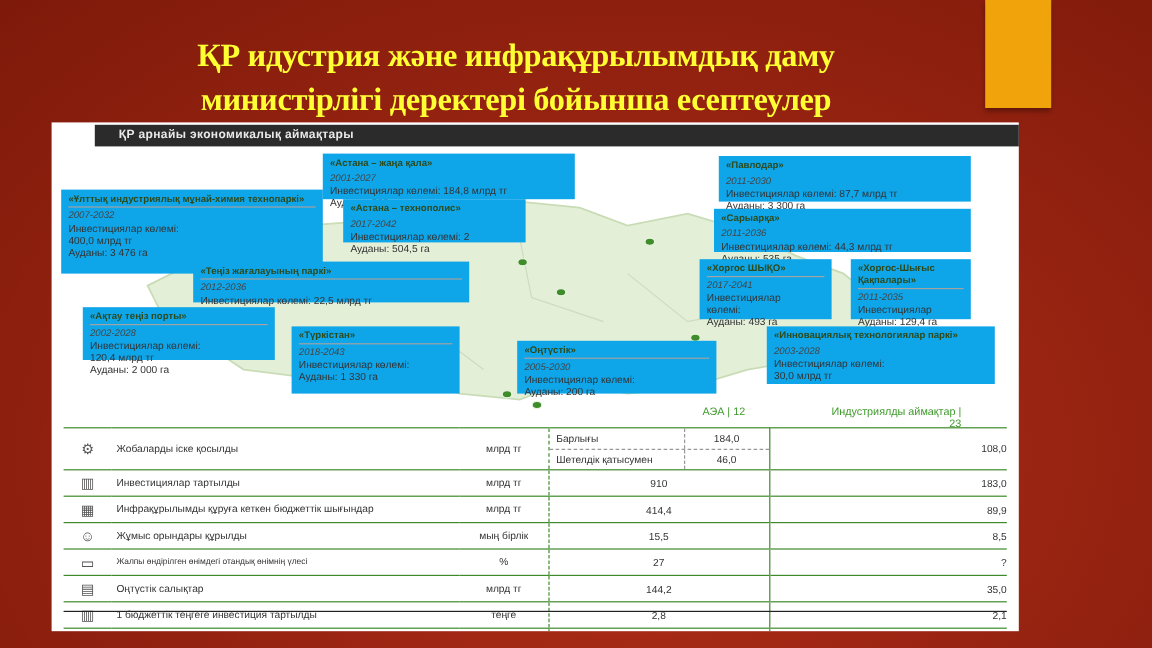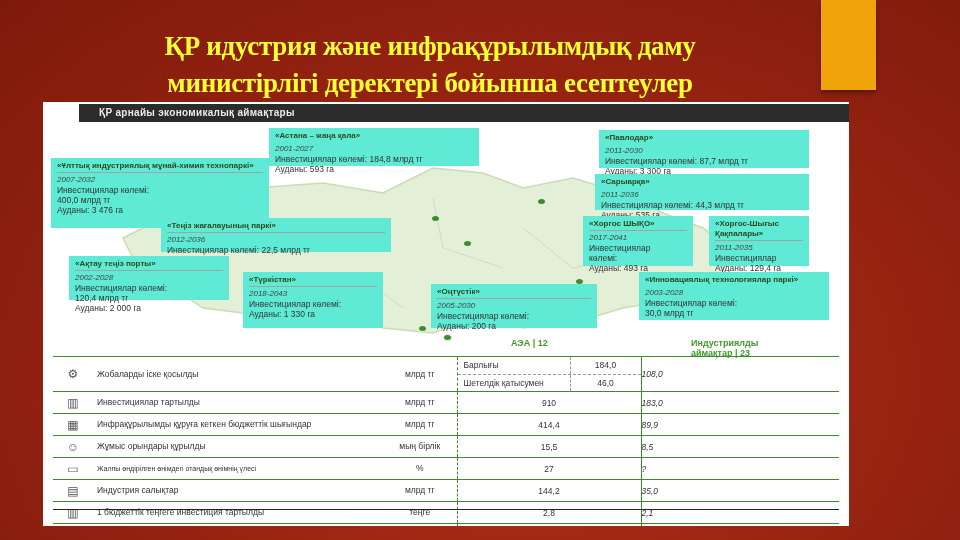--- a/index.html
+++ b/index.html
@@ -28,44 +28,44 @@
     background: #2b2b2b; color: #eaeaea; font-size: 10px; font-weight: bold;
     padding: 3px 0 0 20px; letter-spacing: 0.3px; margin-left: 36px;
   }
   .map-area {
     position: absolute; left: 0; top: 20px; width: 806px; height: 218px;
   }
   .map-shape {
     position: absolute; left: 60px; top: 36px; width: 640px; height: 180px;
   }
   .card {
-    position: absolute; background: #5eead4; color: #333;
+    position: absolute; background: #0ea5e9; color: #333;
     font-size: 8px; line-height: 10px; padding: 3px 6px;
   }
   .card .c-title { font-weight: bold; font-size: 8px; color: #2d4a1a; border-bottom: 1px solid #a3a3a3; padding-bottom: 1px; margin-bottom: 2px; }
   .card .c-years { font-size: 8px; color: #444; font-style: italic; }
   .card .c-line { font-size: 8.5px; color: #333; }
   .pin {
     position: absolute; width: 9px; height: 7px; border-radius: 50%;
     background: #3f8c2a; border: 1.5px solid #e8f3df;
   }
   .legend-head {
-    position: absolute; font-size: 9px; color: #3e9a2a; font-weight: bold; text-align: left; line-height: 10px;
+    position: absolute; font-size: 9px; color: #3e9a2a; font-weight: normal; text-align: right; line-height: 10px;
   }
   table.metrics {
     position: absolute; left: 10px; top: 254px; width: 786px;
     border-collapse: collapse; font-size: 8.5px; color: #333;
   }
   table.metrics td { border-top: 1.5px solid #3e8a2a; height: 22px; vertical-align: middle; }
   table.metrics tr:last-child td { border-bottom: 1.5px solid #3e8a2a; }
   td.icon-cell { width: 40px; text-align: center; color: #555; font-size: 12px; }
   td.label-cell { width: 290px; padding-left: 4px; line-height: 9px; }
   td.unit-cell { width: 74px; text-align: center; border-right: 1px dashed #3e8a2a; line-height: 9px; }
   td.sez-cell { width: 184px; text-align: center; border-right: 1.5px solid #3e8a2a; }
-  td.ind-cell { text-align: left; font-style: italic; }
+  td.ind-cell { text-align: right; }
   .split { display: flex; flex-direction: column; height: 100%; }
   .split-row { display: flex; flex: 1; align-items: center; }
   .split-row + .split-row { border-top: 1px dashed #999; }
   .split-row .k { flex: 1; text-align: left; padding-left: 6px; border-right: 1px dashed #999; line-height: 8px; height: 100%; display: flex; align-items: center; }
   .split-row .v { width: 70px; text-align: center; }
   .info-footer {
     position: absolute; left: 10px; top: 407px; width: 786px; border-top: 1.5px solid #222;
     font-size: 9.5px; font-weight: bold; color: #222; padding: 19px 0 0 4px; letter-spacing: 0.2px;
   }
 </style>
@@ -107,20 +107,26 @@
       <div class="c-line">Ауданы: 3 476 га</div>
     </div>
 
     <div class="card" style="left:226px;top:6px;width:210px;height:38px">
       <div class="c-title" style="border:none">«Астана – жаңа қала»</div>
       <div class="c-years">2001-2027</div>
       <div class="c-line">Инвестициялар көлемі: 184,8 млрд тг</div>
       <div class="c-line">Ауданы: 593 га</div>
     </div>
 
+    <div class="card" style="left:243px;top:44px;width:152px;height:36px">
+      <div class="c-title" style="border:none">«Астана – технополис»</div>
+      <div class="c-years">2017-2042</div>
+      <div class="c-line">Инвестициялар көлемі: 2</div>
+      <div class="c-line">Ауданы: 504,5 га</div>
+    </div>
 
     <div class="card" style="left:556px;top:8px;width:210px;height:38px">
       <div class="c-title" style="border:none">«Павлодар»</div>
       <div class="c-years">2011-2030</div>
       <div class="c-line">Инвестициялар көлемі: 87,7 млрд тг</div>
       <div class="c-line">Ауданы: 3 300 га</div>
     </div>
 
     <div class="card" style="left:552px;top:52px;width:214px;height:36px">
       <div class="c-title" style="border:none">«Сарыарқа»</div>
@@ -227,21 +233,21 @@
     </tr>
     <tr>
       <td class="icon-cell">▭</td>
       <td class="label-cell" style="font-size:7px">Жалпы өндірілген өнімдегі отандық өнімнің үлесі</td>
       <td class="unit-cell">%</td>
       <td class="sez-cell">27</td>
       <td class="ind-cell">?</td>
     </tr>
     <tr>
       <td class="icon-cell">▤</td>
-      <td class="label-cell">Индустрия салықтар</td>
+      <td class="label-cell">Оңтүстік салықтар</td>
       <td class="unit-cell">млрд тг</td>
       <td class="sez-cell">144,2</td>
       <td class="ind-cell">35,0</td>
     </tr>
     <tr>
       <td class="icon-cell">▥</td>
       <td class="label-cell">1 бюджеттік теңгеге инвестиция тартылды</td>
       <td class="unit-cell">теңге</td>
       <td class="sez-cell">2,8</td>
       <td class="ind-cell">2,1</td>

